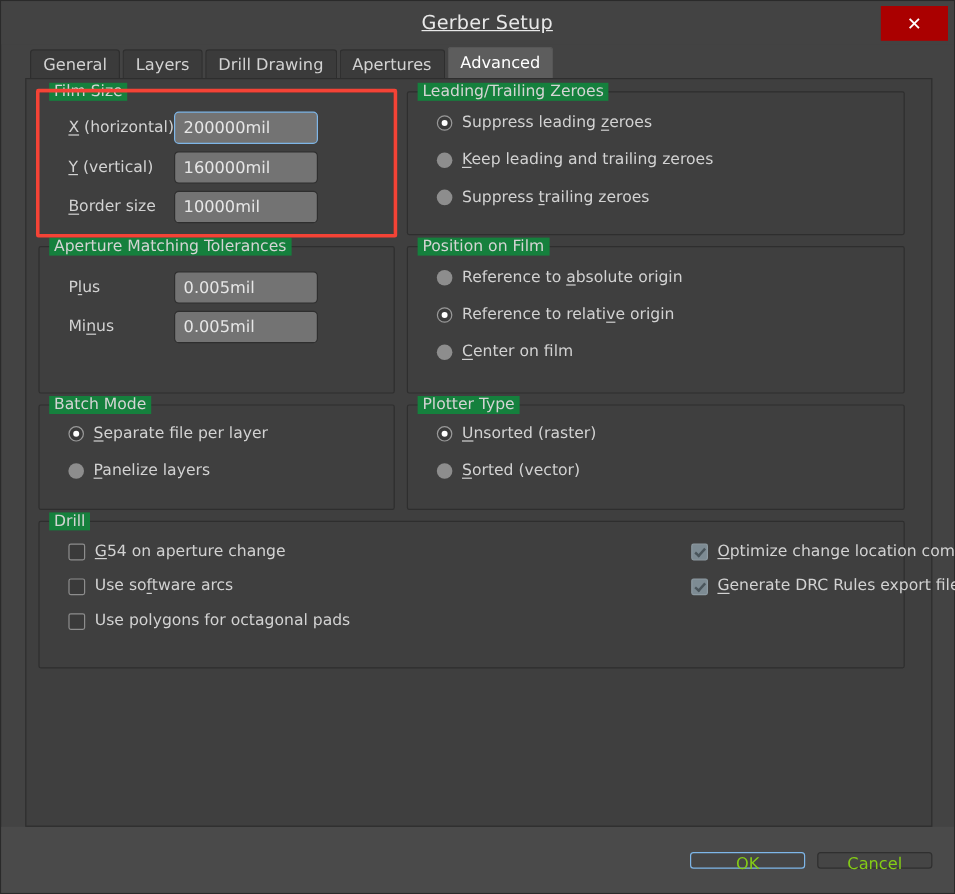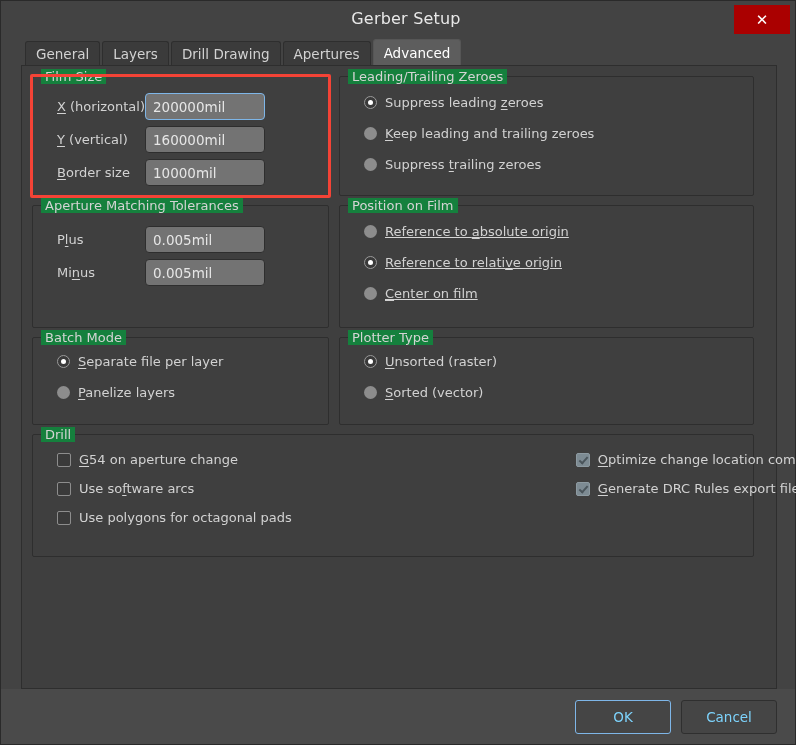--- a/index.html
+++ b/index.html
@@ -38,20 +38,21 @@
     background: #434343;
   }
   .title-text {
     position: absolute;
     left: 16px; right: 0; top: 0;
     line-height: 36px;
     text-align: center;
     font-size: 16px;
     color: #e8e8e8;
     letter-spacing: .2px;
+    text-decoration: underline;
   }
   .close-button {
     position: absolute;
     right: 5px;
     top: 4px;
     width: 56px;
     height: 29px;
     background: #aa0000;
     color: #ffffff;
     font-size: 15px;
@@ -132,21 +133,21 @@
     white-space: nowrap;
   }
   .group-body {
     padding: 16px 12px 10px 12px;
   }
 
   .g-filmsize   { width: 297px; height: 120px; }
   .g-tolerance  { width: 297px; height: 123px; }
   .g-batch      { width: 297px; height: 88px; }
   .g-zeroes     { width: 415px; height: 120px; }
-  .g-position   { width: 415px; height: 123px; text-decoration: underline; }
+  .g-position   { width: 415px; height: 123px; }
   .g-plotter    { width: 415px; height: 88px; }
   .g-other      { width: 722px; height: 123px; }
 
   
   .field {
     display: flex;
     align-items: center;
     margin-bottom: 6px;
     height: 27px;
   }
@@ -259,25 +260,25 @@
     flex: 0 0 55px;
     display: flex;
     align-items: center;
     justify-content: flex-end;
     padding-right: 18px;
     gap: 10px;
     background: #4a4a4a;
   }
   .btn {
     width: 96px;
-    height: 34px;
+    height: 14px;
     background: #454545;
     border: 1px solid #2f2f2f;
     border-radius: 3px;
-    color: #7dd3fc;
+    color: #84cc16;
     font-size: 13.5px;
     font-family: "DejaVu Sans", "Liberation Sans", sans-serif;
     cursor: pointer;
   }
   .btn.focused { border-color: #7eb6e8; }
 
   u { text-decoration: underline; text-underline-offset: 2px; }
 </style>
 </head>
 <body>

